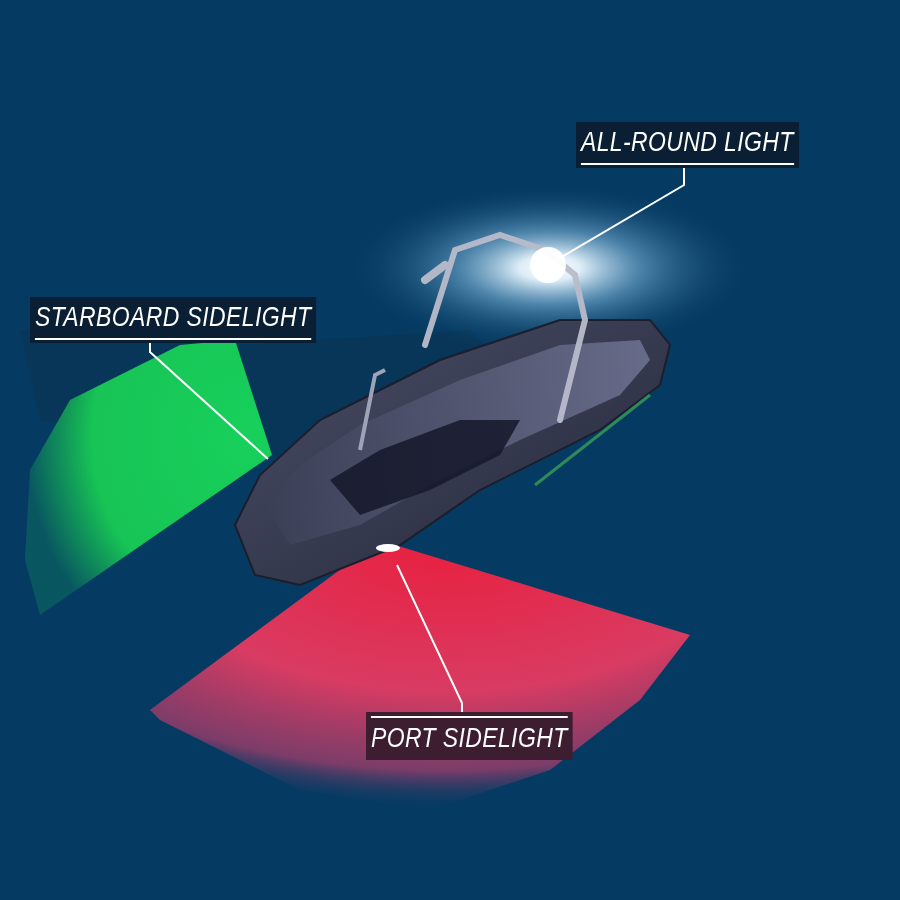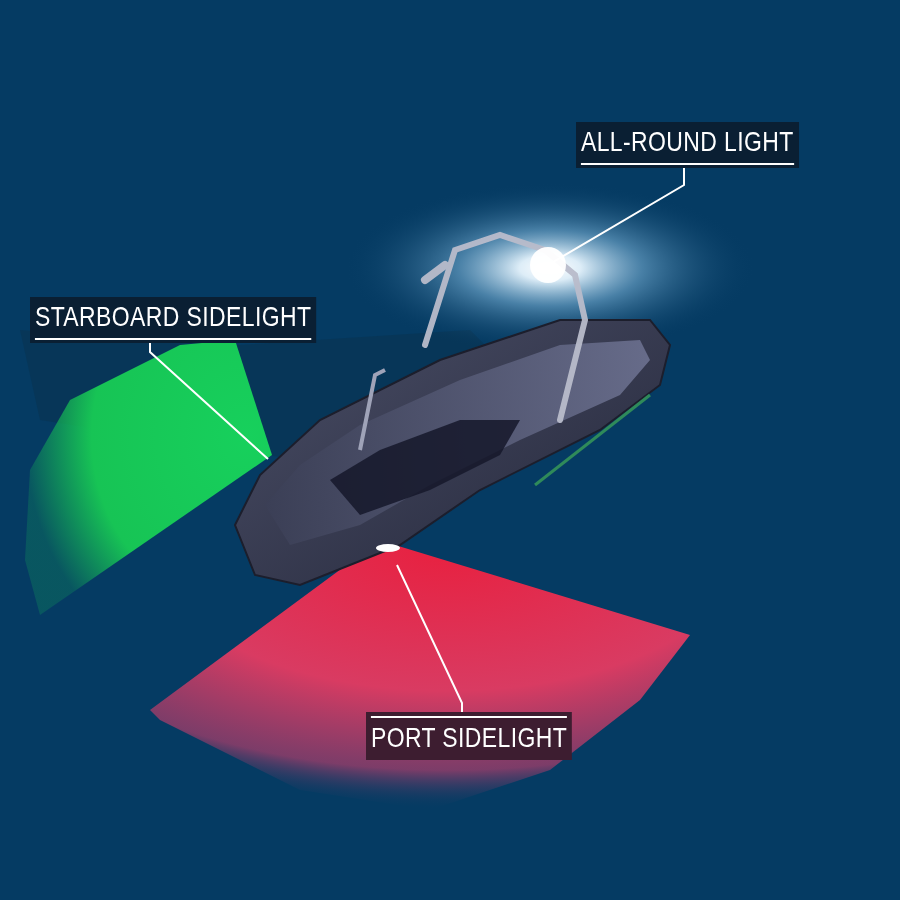--- a/index.html
+++ b/index.html
@@ -2,21 +2,21 @@
 <html><head>
   <meta charset="utf-8">
   <style>
     html, body { margin: 0; padding: 0; }
     body {
       width: 900px; height: 900px; overflow: hidden;
       background: #053b63;
       font-family: "Liberation Sans", "DejaVu Sans", sans-serif;
       position: relative;
     }
-    .scene { position: absolute; inset: 0; }
+    .scene { position: absolute; inset: 0; font-style: italic; }
     .label-box {
       position: absolute;
       background: #0a1f33;
       color: #ffffff;
       font-family: "Liberation Sans", sans-serif;
       font-size: 28px;
       letter-spacing: 0.5px;
       line-height: 1;
       padding: 6px 6px 8px 6px;
       transform: scaleX(0.82);

